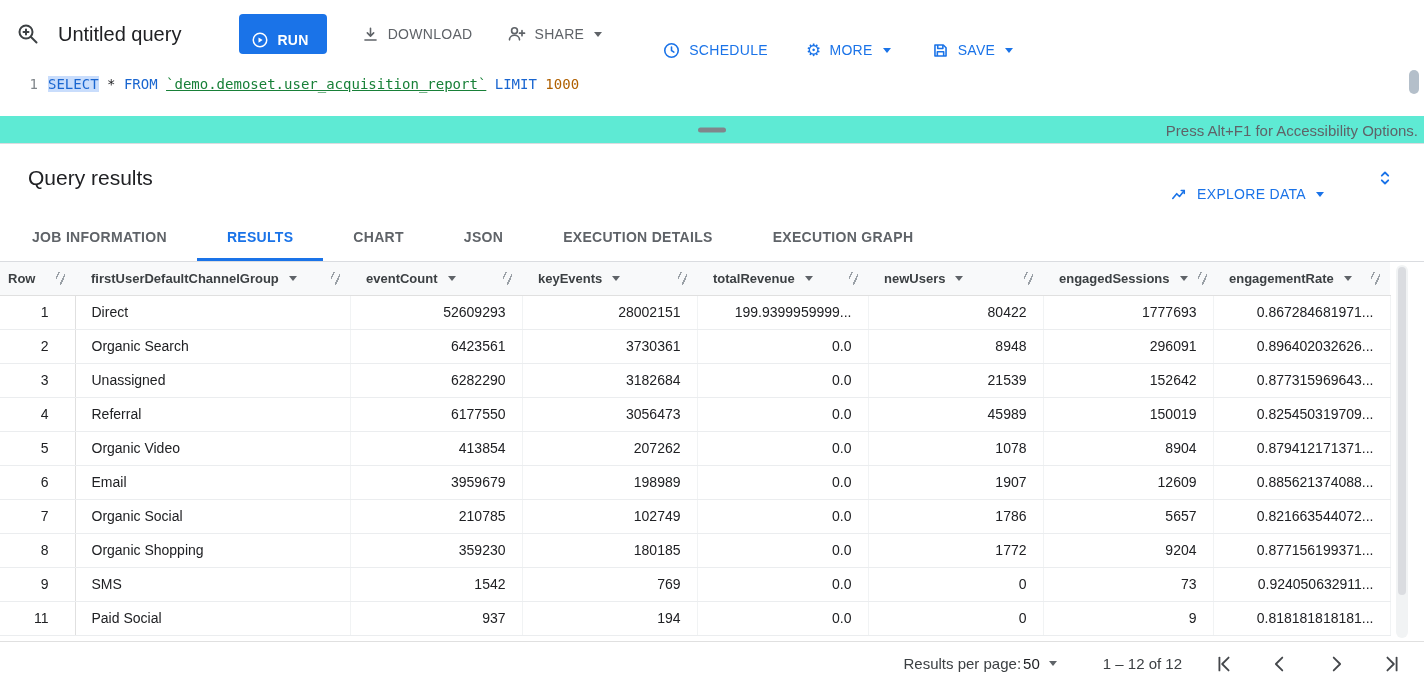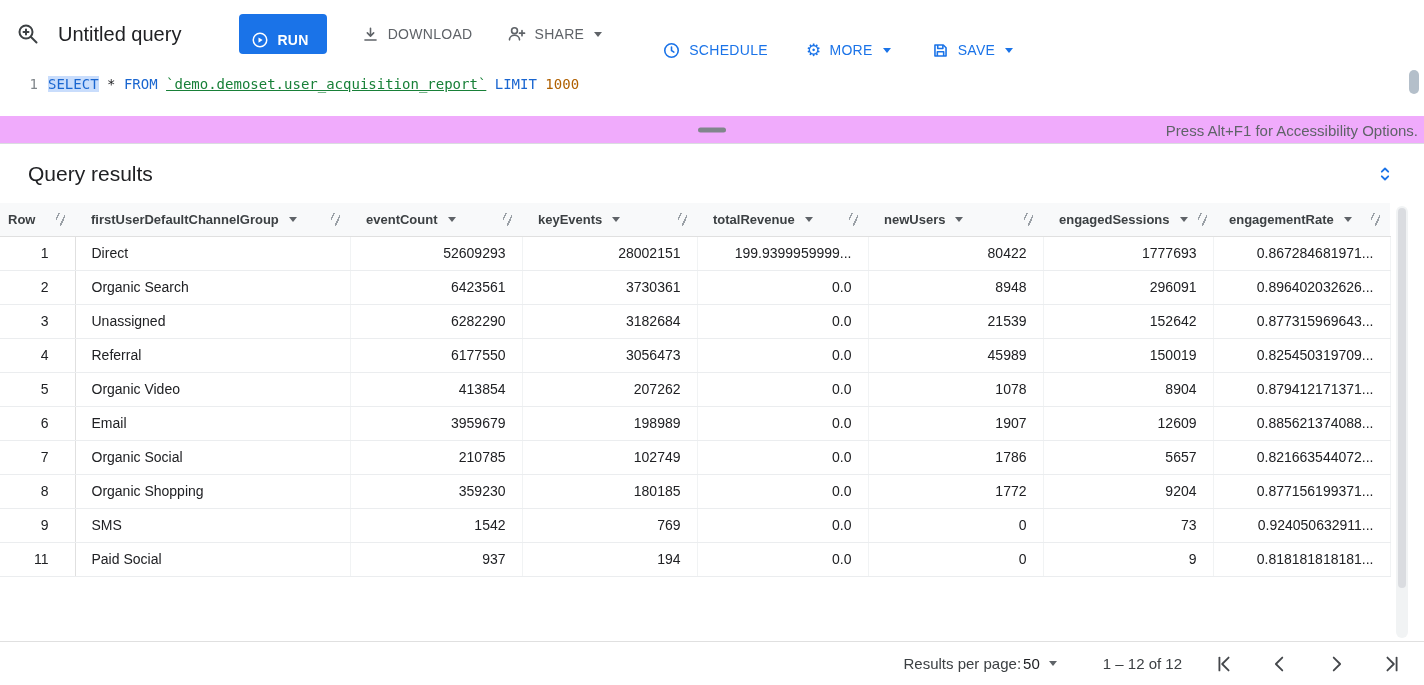--- a/index.html
+++ b/index.html
@@ -31,21 +31,21 @@
            font:14px "DejaVu Sans Mono",monospace; color:#80868b; }
   .code{ font:14px "DejaVu Sans Mono",monospace; padding-top:8px; white-space:pre; color:#202124; }
   .kw{ color:#1a66d0; }
   .sel{ background:#c9ddfc; }
   .tref{ color:#188038; text-decoration:underline; cursor:pointer; }
   .numlit{ color:#b06000; }
   .editor-sb{ position:absolute; right:5px; top:2px; width:10px; height:44px; }
   .editor-sb .thumb{ width:10px; height:24px; background:#b4bfca; border-radius:5px; }
 
   
-  .splitter{ flex:0 0 28px; position:relative; border-bottom:1px solid #dadce0; background:#f0abfc; }
+  .splitter{ flex:0 0 28px; position:relative; border-bottom:1px solid #dadce0; background:#5eead4; }
   .handle{ position:absolute; left:50%; top:50%; transform:translate(-50%,-50%); width:28px; height:5px;
            border-radius:2.5px; background:#80868b; cursor:row-resize; }
   .hint{ position:absolute; right:6px; top:50%; transform:translateY(-50%); font-size:15px; color:#5f6368; }
 
   
   .results-header{ flex:0 0 59px; display:flex; align-items:center; padding:0 26px 0 28px; }
   .rh-title{ font-size:21px; font-weight:400; color:#202124; }
   .rh-actions{ margin-left:auto; display:flex; align-items:center; gap:44px; }
   .unfold-btn{ display:flex; color:var(--accent); padding:2px; }
 
@@ -157,29 +157,45 @@
   </div>
 
   <div class="splitter">
     <div class="handle"></div>
     <span class="hint">Press Alt+F1 for Accessibility Options.</span>
   </div>
 
   <div class="results-header">
     <h2 class="rh-title">Query results</h2>
     <div class="rh-actions">
+      <button class="tb blue">
+        <svg width="19" height="19" viewBox="0 0 24 24" fill="none" stroke="currentColor" stroke-width="2" stroke-linecap="round" stroke-linejoin="round">
+          <path d="M3.5 17l5-6 3.5 3.5L18 7"></path>
+            <path d="M18 7h-3.8M18 7v3.8"></path>
+        </svg>
+        <span>EXPLORE DATA</span>
+        <span class="caret"></span>
+      </button>
       <button class="unfold-btn">
         <svg width="22" height="22" viewBox="0 0 24 24" fill="none" stroke="currentColor" stroke-width="2" stroke-linecap="round" stroke-linejoin="round">
           <path d="M8.5 9.5L12 6l3.5 3.5"></path>
             <path d="M8.5 14.5L12 18l3.5-3.5"></path>
         </svg>
       </button>
     </div>
   </div>
 
+  <div class="tabs">
+    <div class="tab">JOB INFORMATION</div>
+    <div class="tab active">RESULTS</div>
+    <div class="tab">CHART</div>
+    <div class="tab">JSON</div>
+    <div class="tab">EXECUTION DETAILS</div>
+    <div class="tab">EXECUTION GRAPH</div>
+  </div>
 
   <div class="grid">
     <table>
       <colgroup>
         <col style="width:75px">
           <col style="width:275px">
           <col style="width:172px">
           <col style="width:175px">
         <col style="width:171px">
           <col style="width:175px">

